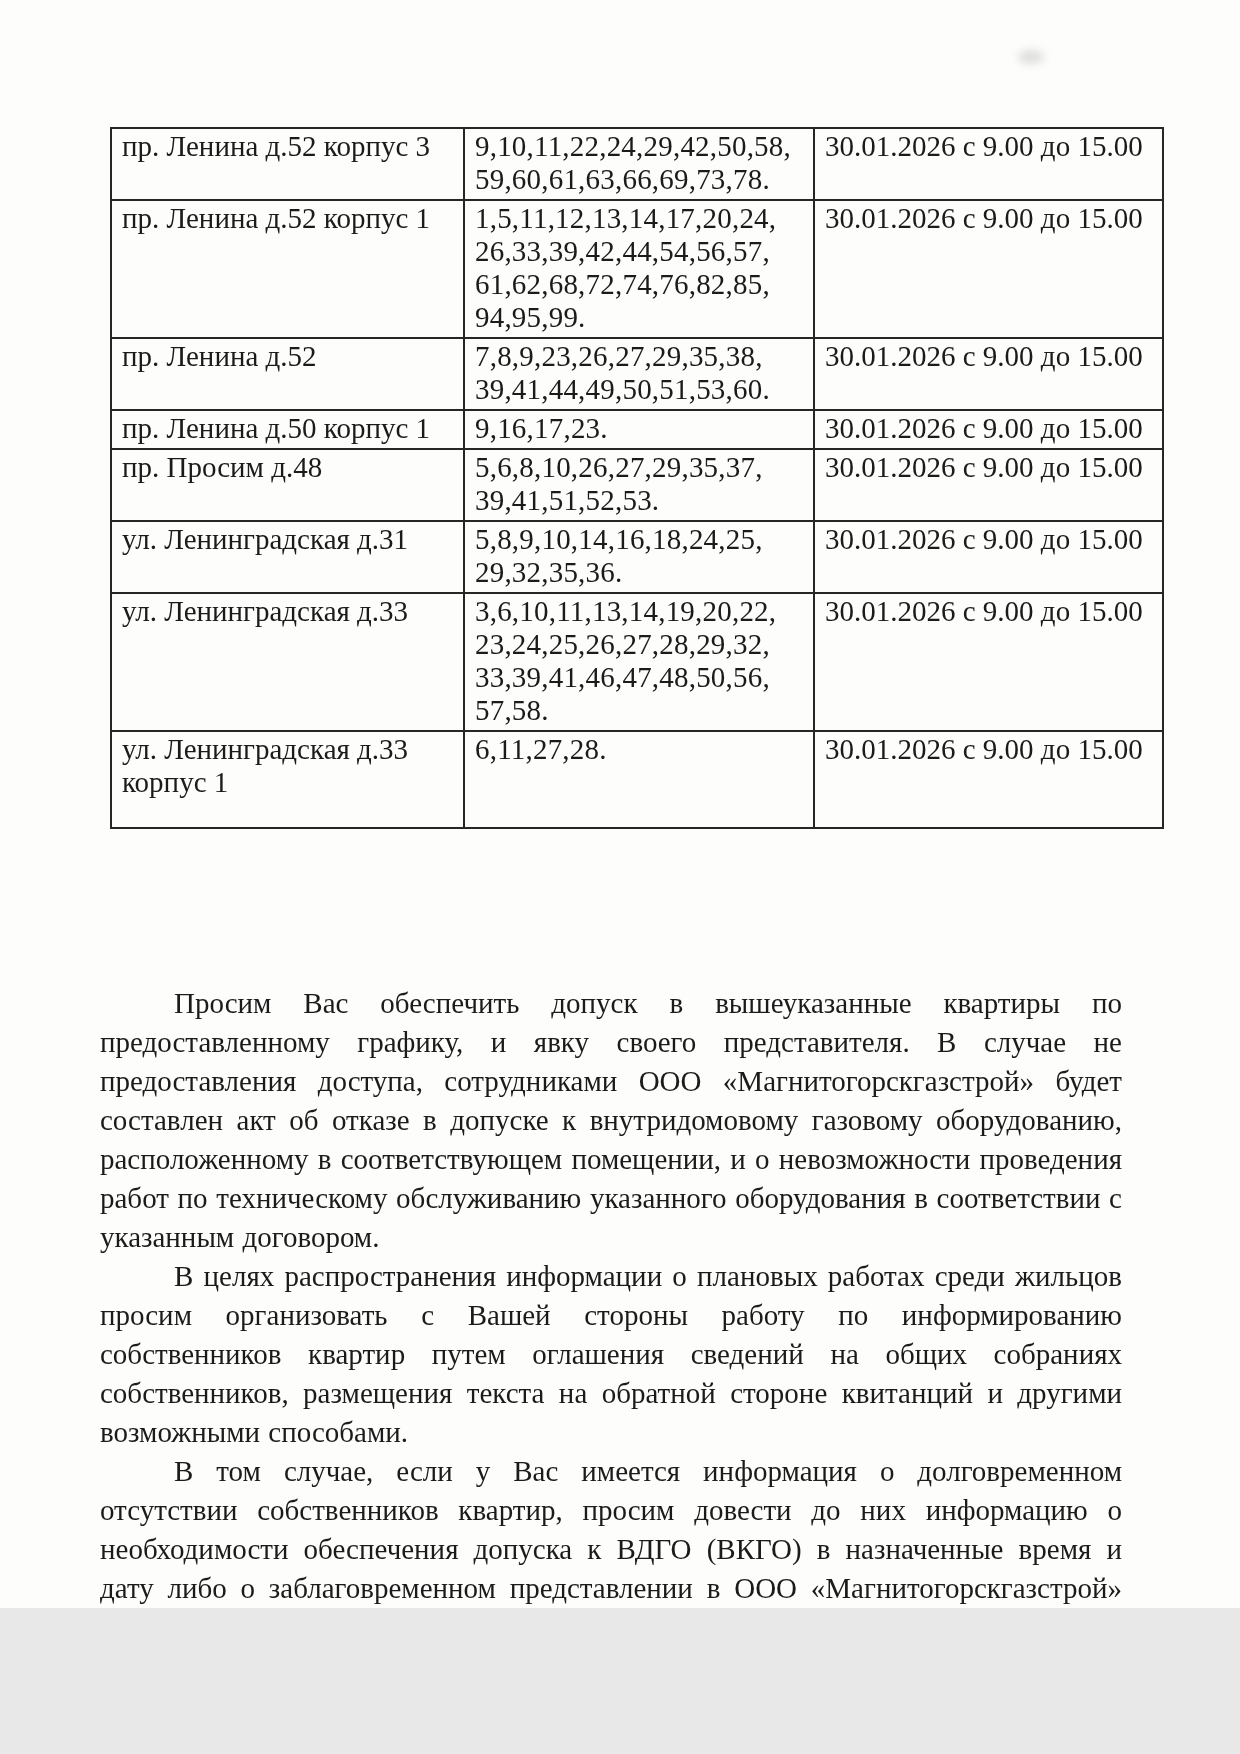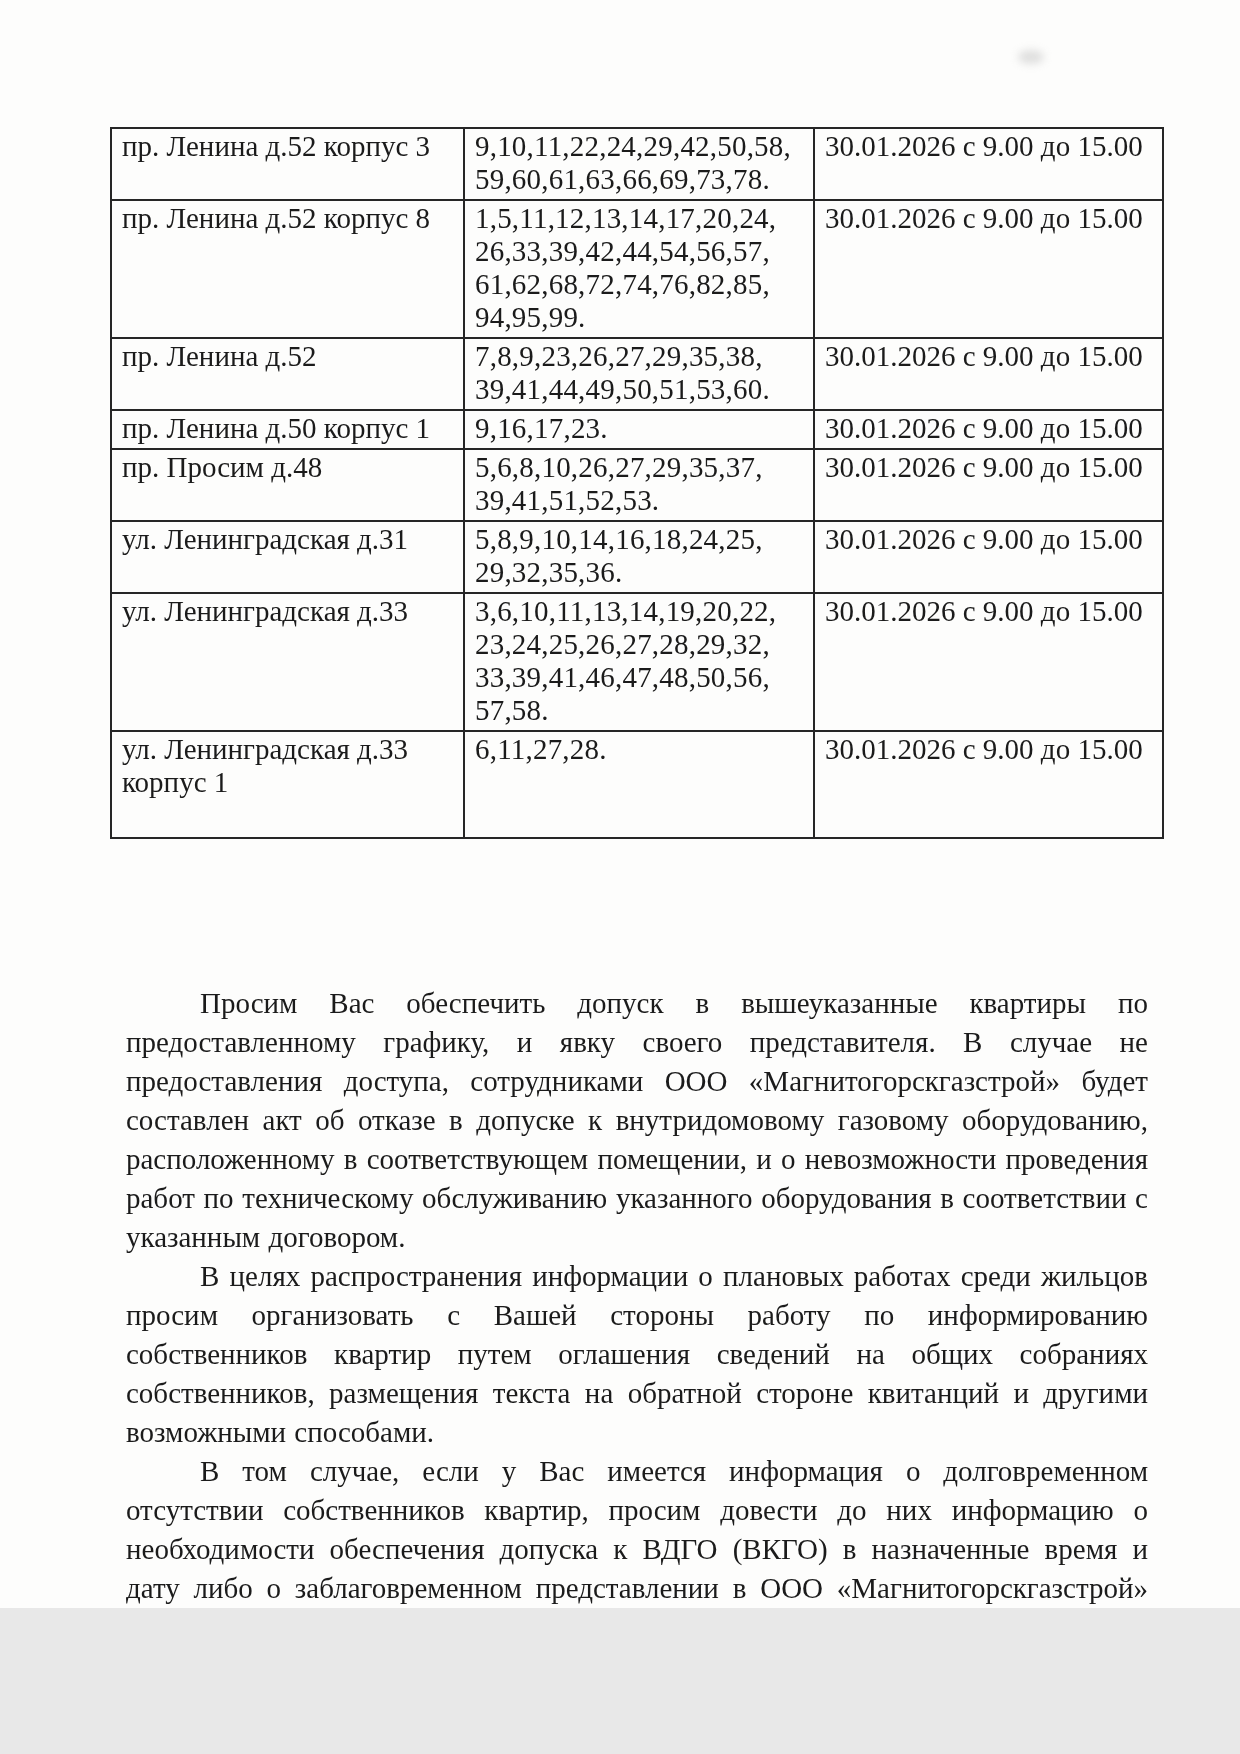--- a/index.html
+++ b/index.html
@@ -33,24 +33,24 @@
   }
   table.schedule td {
     border: 2px solid #262626;
     vertical-align: top;
     padding: 1px 16px 3px 10px;
     overflow: hidden;
   }
   td.c-addr { padding-right: 8px; }
   td.c-apts { padding-right: 18px; letter-spacing: 0.2px; border-radius: 18px; }
   td.c-date { padding-left: 13px; white-space: nowrap; }
-  tr.spacious td { padding-bottom: 38px; }
+  tr.spacious td { padding-bottom: 28px; }
   .content {
     position: absolute;
-    left: 126px; top: 984px;
+    left: 100px; top: 984px;
     width: 1022px;
     font-size: 29px;
     line-height: 39px;
     text-align: justify;
   }
   .content p {
     margin: 0;
     padding: 0;
     text-indent: 74px;
     word-spacing: 1px;
@@ -70,21 +70,21 @@
       <col style="width:350px">
       <col style="width:349px">
     </colgroup>
     <tbody>
       <tr>
         <td class="c-addr">пр. Ленина д.52 корпус 3</td>
         <td class="c-apts">9,<wbr>10,<wbr>11,<wbr>22,<wbr>24,<wbr>29,<wbr>42,<wbr>50,<wbr>58,<wbr>59,<wbr>60,<wbr>61,<wbr>63,<wbr>66,<wbr>69,<wbr>73,<wbr>78.</td>
         <td class="c-date">30.01.2026 с 9.00 до 15.00</td>
       </tr>
       <tr>
-        <td class="c-addr">пр. Ленина д.52 корпус 8</td>
+        <td class="c-addr">пр. Ленина д.52 корпус 1</td>
         <td class="c-apts">1,<wbr>5,<wbr>11,<wbr>12,<wbr>13,<wbr>14,<wbr>17,<wbr>20,<wbr>24,<wbr>26,<wbr>33,<wbr>39,<wbr>42,<wbr>44,<wbr>54,<wbr>56,<wbr>57,<wbr>61,<wbr>62,<wbr>68,<wbr>72,<wbr>74,<wbr>76,<wbr>82,<wbr>85,<wbr>94,<wbr>95,<wbr>99.</td>
         <td class="c-date">30.01.2026 с 9.00 до 15.00</td>
       </tr>
       <tr>
         <td class="c-addr">пр. Ленина д.52</td>
         <td class="c-apts">7,<wbr>8,<wbr>9,<wbr>23,<wbr>26,<wbr>27,<wbr>29,<wbr>35,<wbr>38,<wbr>39,<wbr>41,<wbr>44,<wbr>49,<wbr>50,<wbr>51,<wbr>53,<wbr>60.</td>
         <td class="c-date">30.01.2026 с 9.00 до 15.00</td>
       </tr>
       <tr>
         <td class="c-addr">пр. Ленина д.50 корпус 1</td>

